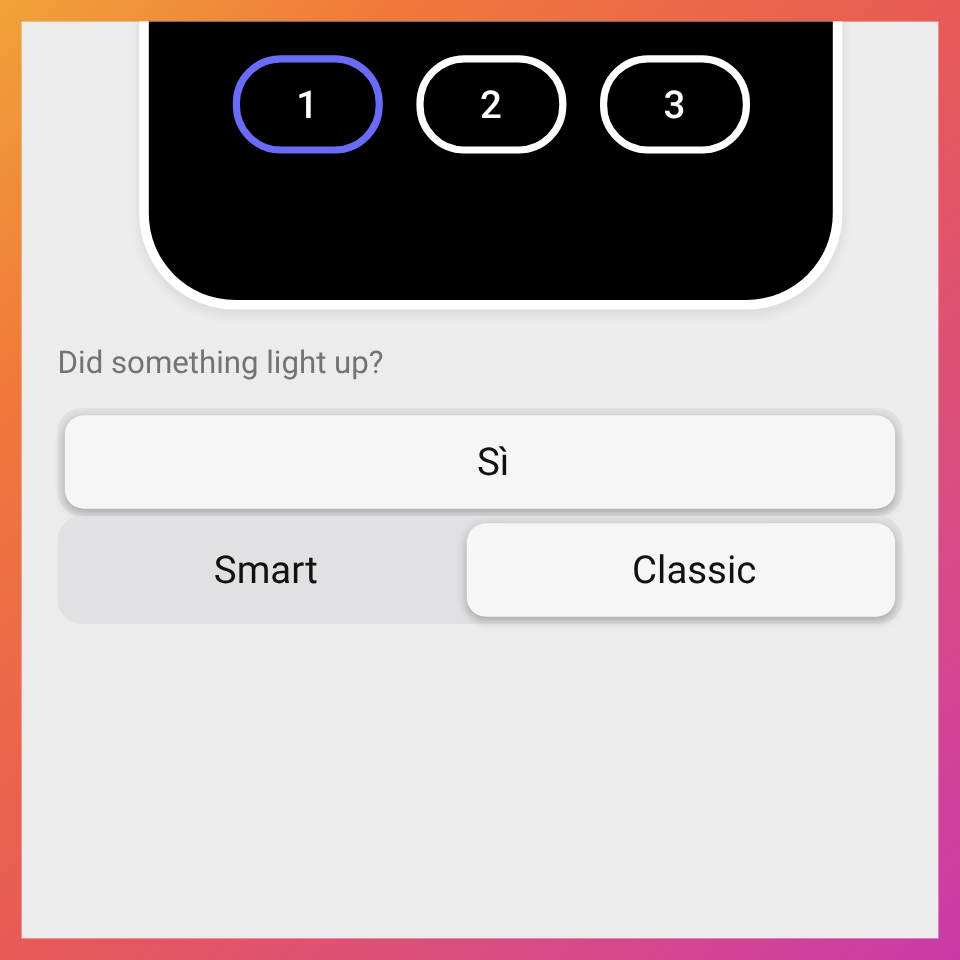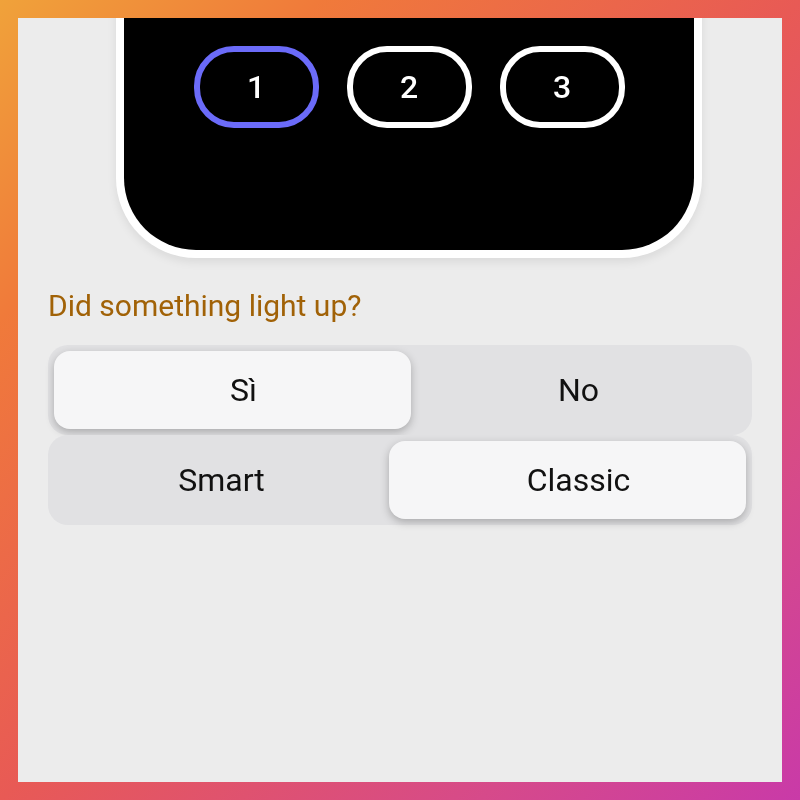--- a/index.html
+++ b/index.html
@@ -57,22 +57,22 @@
   }
   .pill.active { border-color: #6b6bf9; }
 
   
   .content {
     position: absolute;
     top: 270px;
     left: 30px; right: 30px;
   }
   .q-label {
-    color: #a16207;
-    font-size: 30px;
+    color: #737373;
+    font-size: 26px;
     font-weight: 400;
     margin-bottom: 22px;
     margin-top: 30px;
   }
   .q-label:first-child { margin-top: 0; }
 
   .seg {
     background: #e1e1e3;
     border-radius: 20px;
     height: 90px;
@@ -118,23 +118,20 @@
     </div>
   </div>
 
   <div class="content">
 
     <div class="q-label">Did something light up?</div>
     <div class="seg">
       <div class="opt selected">
         <span>Sì</span>
       </div>
-      <div class="opt">
-        <span>No</span>
-      </div>
     </div>
 
     <div class="seg">
       <div class="opt">
         <span>Smart</span>
       </div>
       <div class="opt selected">
         <span>Classic</span>
       </div>
     </div>

